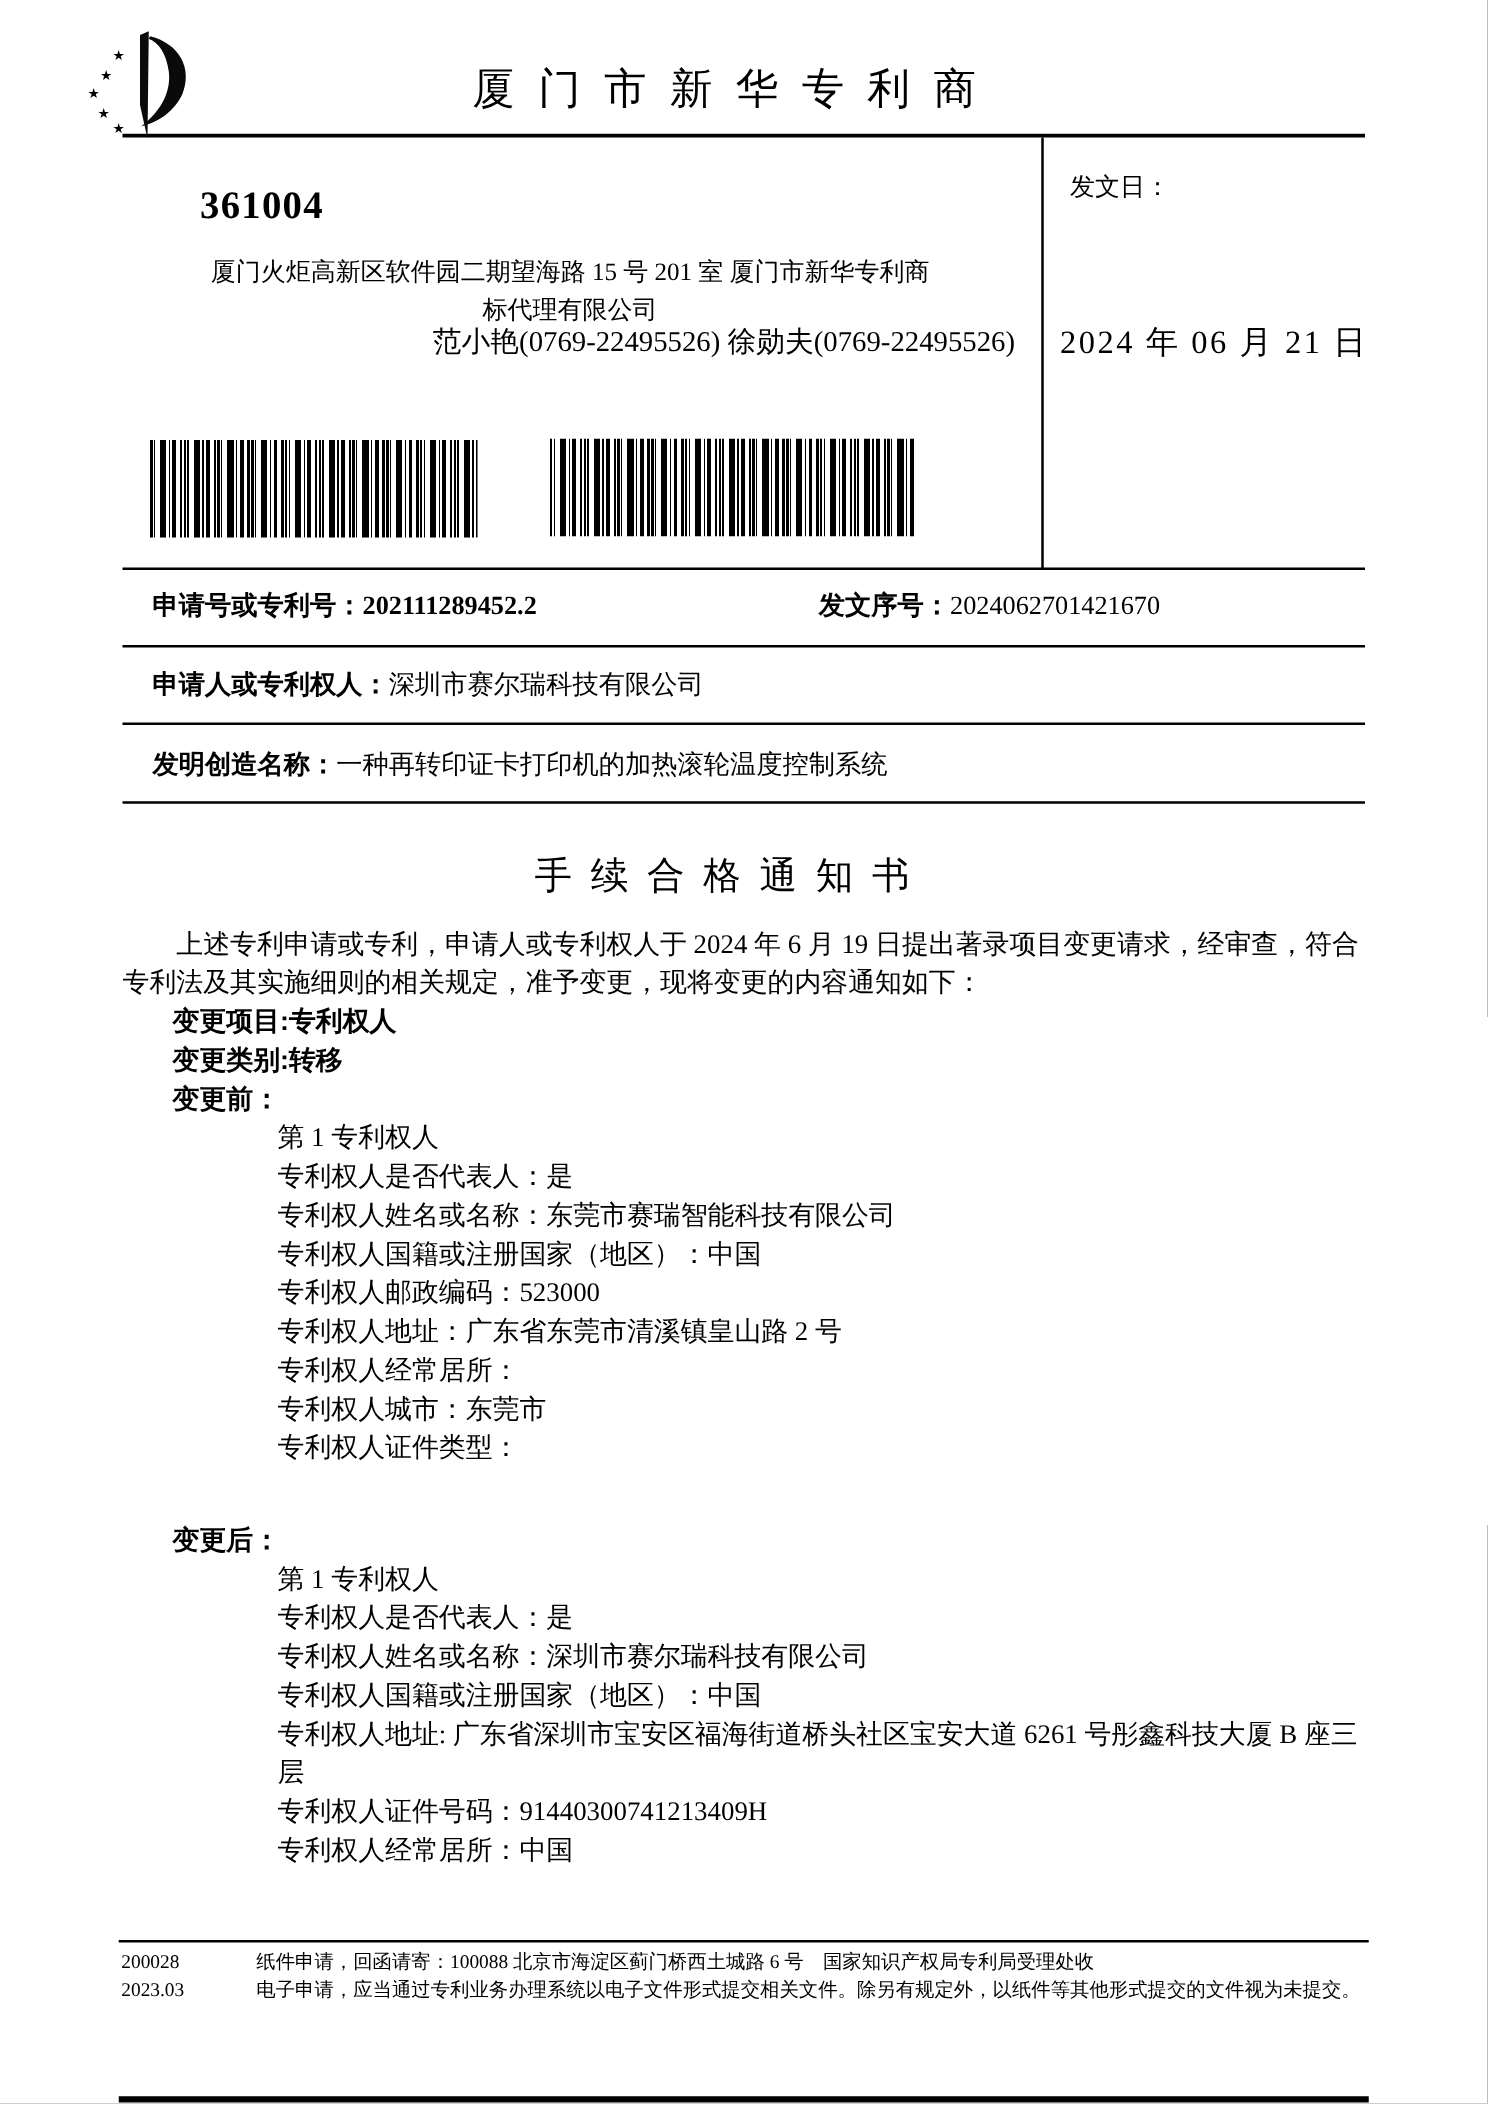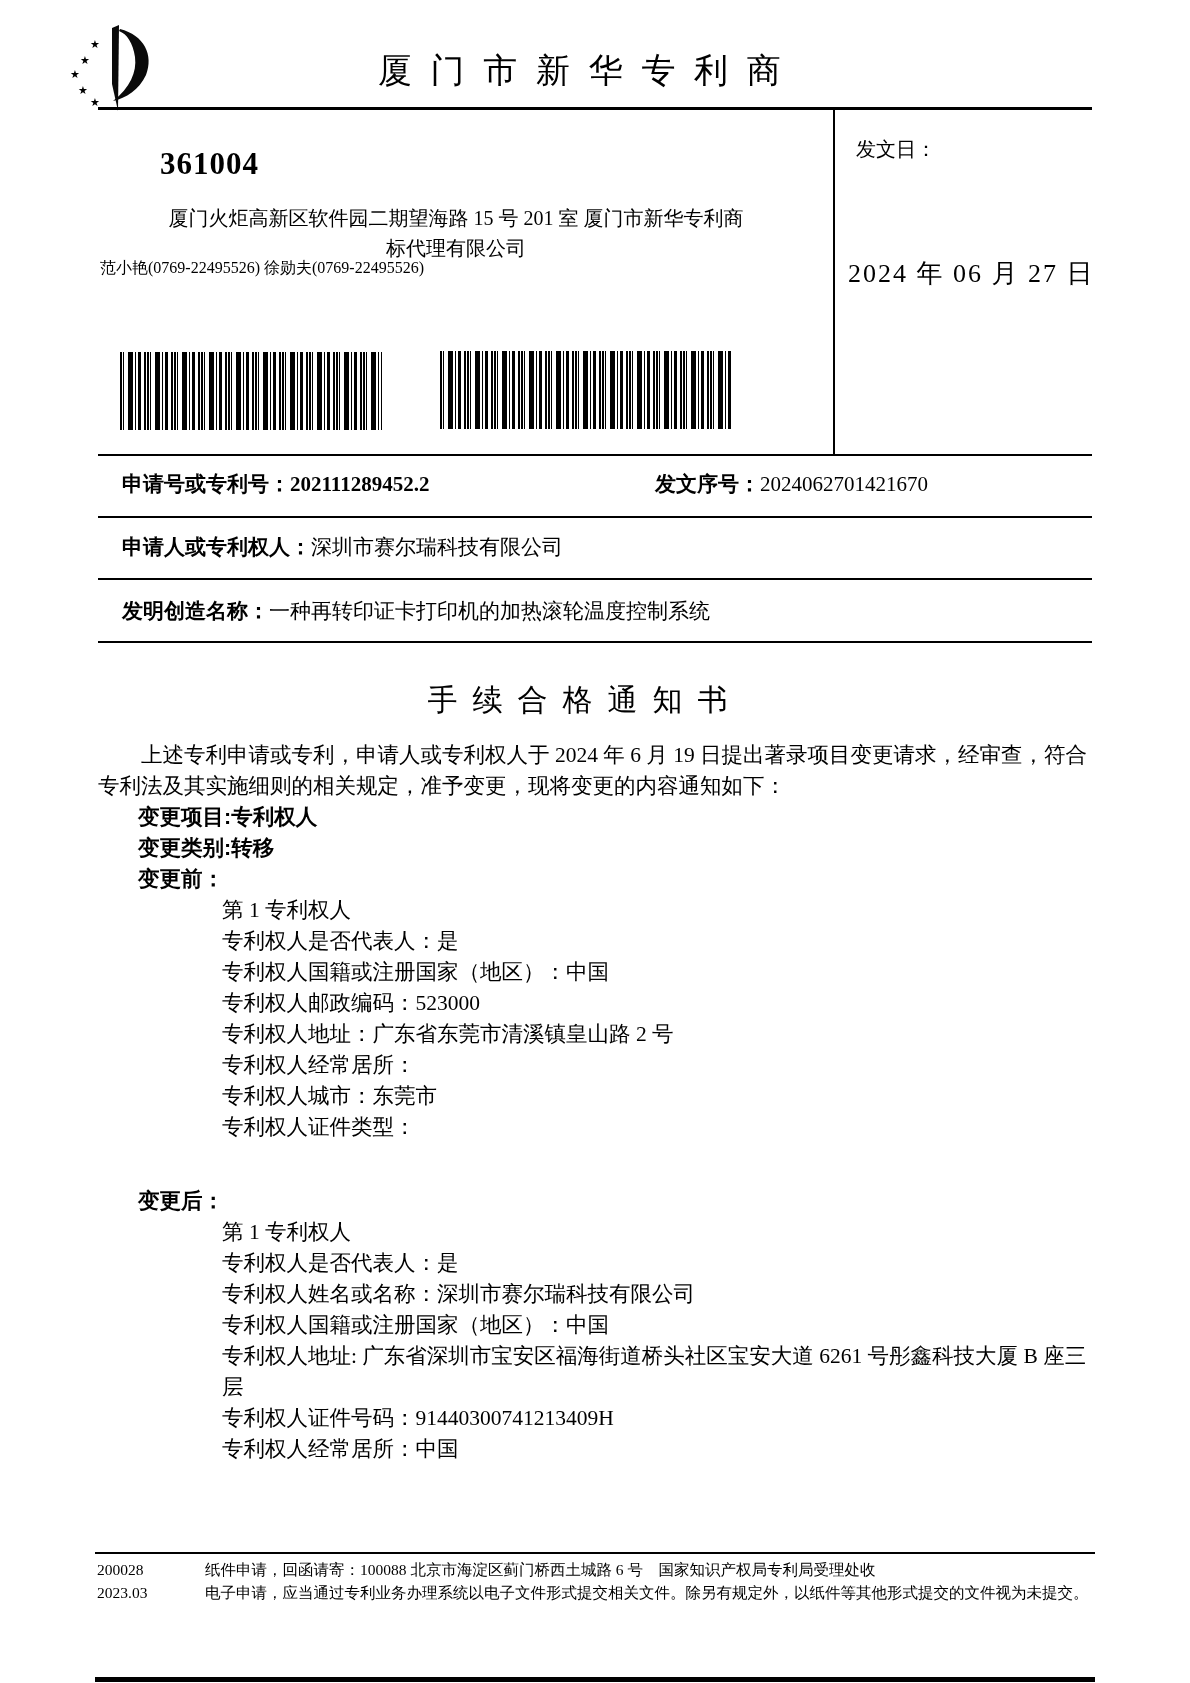--- a/index.html
+++ b/index.html
@@ -11,21 +11,21 @@
   .abs{position:absolute;}
   .b{font-weight:bold;}
   .hline{position:absolute;background:#000;}
   
   .agency-title{left:50px;top:48px;width:1040px;text-align:center;
     font-size:34px;letter-spacing:.55em;padding-left:.55em;white-space:nowrap;}
   .logo{left:66px;top:22px;}
   
   .postal{left:160px;top:146px;font-size:31px;font-weight:600;letter-spacing:1px;}
   .addr{left:100px;top:203px;width:712px;text-align:center;font-size:20px;line-height:30px;}
-  .contacts{left:100px;top:258px;width:712px;text-align:left;font-size:16px;}
+  .contacts{left:100px;top:258px;width:712px;text-align:right;font-size:23px;}
   
   .vline{left:833px;top:110px;width:2px;height:345px;background:#000;position:absolute;}
   .fawenri{left:856px;top:136px;font-size:20px;}
   .fadate{left:848px;top:256px;font-size:26px;letter-spacing:2px;white-space:nowrap;}
   
   .barcode{position:absolute;background:
     repeating-linear-gradient(90deg,
       #000 0,#000 2px,#fff 2px,#fff 3px,
       #000 3px,#000 4px,#fff 4px,#fff 8px,
       #000 8px,#000 13px,#fff 13px,#fff 15px,
@@ -74,21 +74,21 @@
 
   <div class="abs postal">361004</div>
   <div class="abs addr">
     <div>厦门火炬高新区软件园二期望海路 15 号 201 室  厦门市新华专利商</div>
     <div>标代理有限公司</div>
   </div>
   <div class="abs contacts">范小艳(0769-22495526)  徐勋夫(0769-22495526)</div>
 
   <div class="vline"></div>
   <div class="abs fawenri">发文日：</div>
-  <div class="abs fadate">2024 年 06 月 27 日</div>
+  <div class="abs fadate">2024 年 06 月 21 日</div>
 
   <div class="barcode bc1"></div>
   <div class="barcode bc2"></div>
 
   <div class="hline" style="left:98px;top:454px;width:994px;height:2px;"></div>
   <div class="frow" style="left:122px;top:470px;">
     <span class="lab">申请号或专利号：</span><span class="b">202111289452.2</span>
   </div>
   <div class="frow" style="left:655px;top:470px;">
     <span class="lab">发文序号：</span><span>2024062701421670</span>
@@ -106,20 +106,21 @@
   <div class="abs notice-title">手续合格通知书</div>
 
   <div class="abs body-block">
     <p>上述专利申请或专利，申请人或专利权人于 2024 年 6 月 19 日提出著录项目变更请求，经审查，符合专利法及其实施细则的相关规定，准予变更，现将变更的内容通知如下：</p>
     <div class="chg">变更项目:专利权人</div>
     <div class="chg">变更类别:转移</div>
     <div class="chg">变更前：</div>
     <div class="ilist">
       <div>第 1 专利权人</div>
       <div>专利权人是否代表人：是</div>
+      <div>专利权人姓名或名称：东莞市赛瑞智能科技有限公司</div>
       <div>专利权人国籍或注册国家（地区）：中国</div>
       <div>专利权人邮政编码：523000</div>
       <div>专利权人地址：广东省东莞市清溪镇皇山路 2 号</div>
       <div>专利权人经常居所：</div>
       <div>专利权人城市：东莞市</div>
       <div>专利权人证件类型：</div>
     </div>
     <div class="chg after-label">变更后：</div>
     <div class="ilist">
       <div>第 1 专利权人</div>

